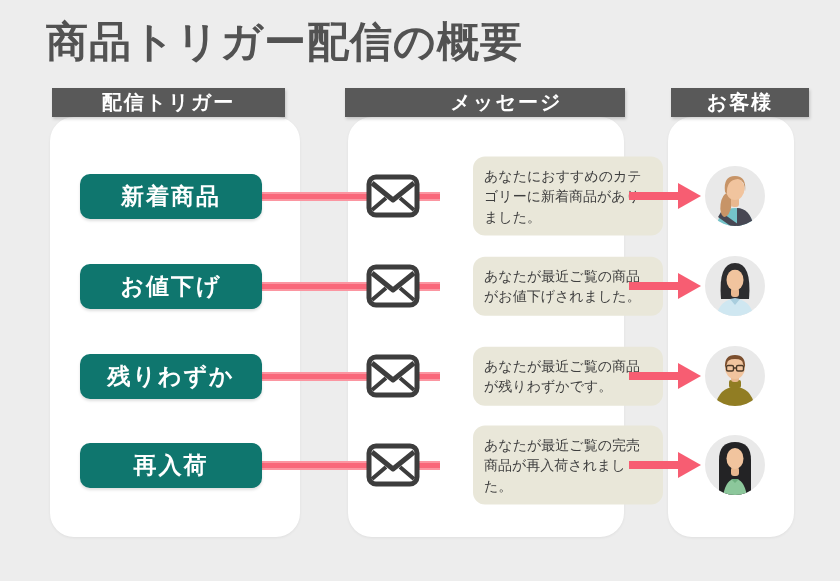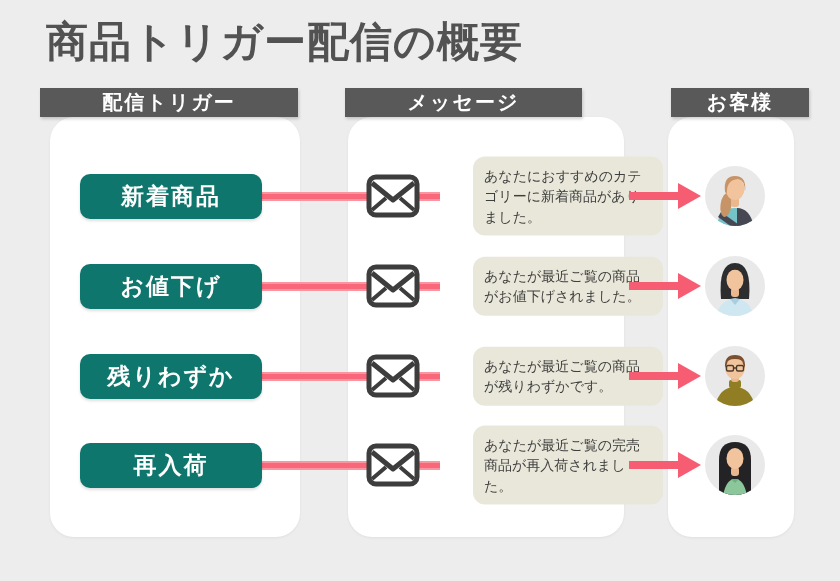--- a/index.html
+++ b/index.html
@@ -16,22 +16,22 @@
     letter-spacing:1px;white-space:nowrap;
   }
   .col-header{
     position:absolute;top:88px;height:29px;
     background:#595959;color:#ffffff;
     font-size:20px;font-weight:700;letter-spacing:2px;
     display:flex;align-items:center;justify-content:center;
     box-shadow:1px 2px 3px rgba(0,0,0,.18);
     z-index:4;white-space:nowrap;
   }
-  #header-trigger{left:40px;width:258px;}
-  #header-message{left:345px;width:237px;}
+  #header-trigger{left:52px;width:233px;}
+  #header-message{left:345px;width:237px;padding-left:43px;}
   #header-customer{left:671px;width:138px;}
   .panel{
     position:absolute;top:117px;height:420px;
     background:#ffffff;border-radius:24px;
     box-shadow:0 1px 3px rgba(0,0,0,.06);
     z-index:0;
   }
   #panel-trigger{left:50px;width:250px;}
   #panel-message{left:348px;width:276px;}
   #panel-customer{left:668px;width:126px;}

